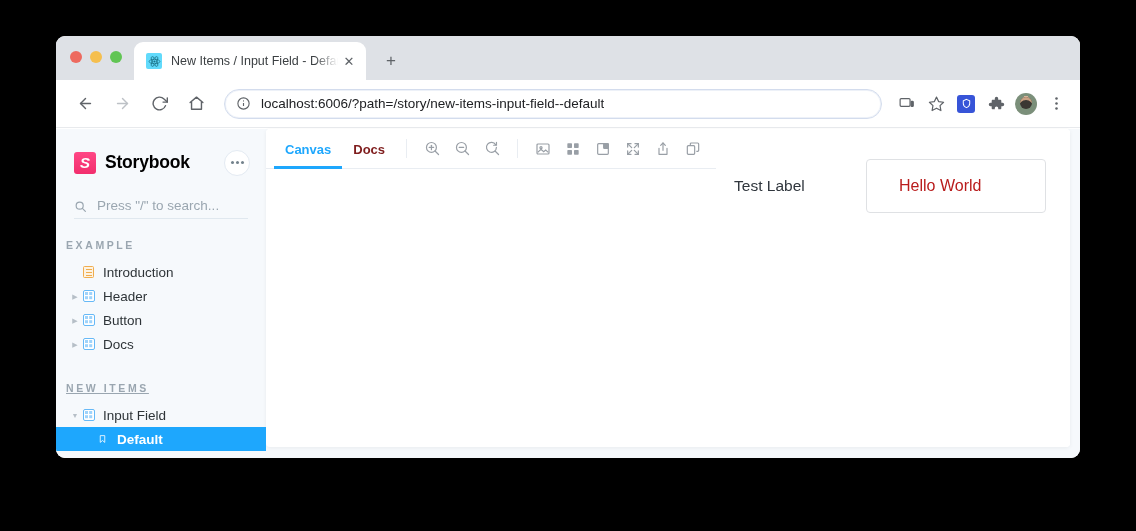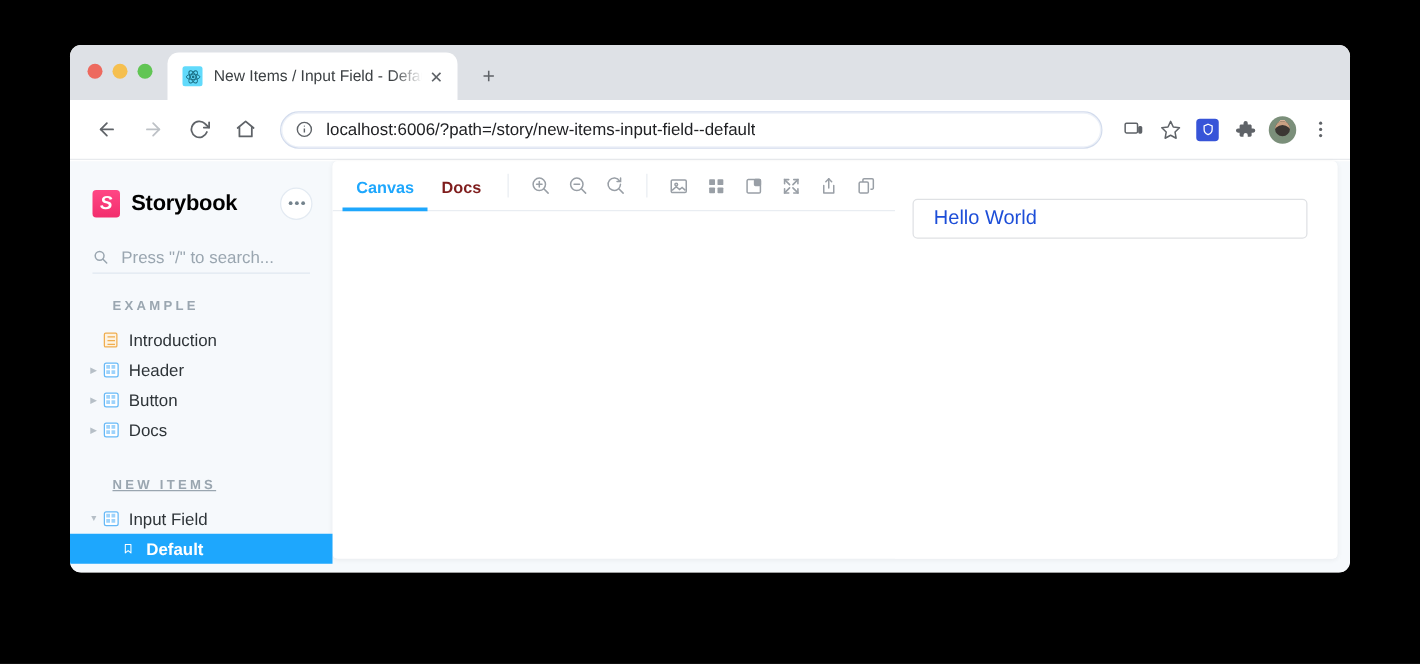--- a/index.html
+++ b/index.html
@@ -231,21 +231,21 @@
     font-size: 13.5px;
     color: #9aa6b0;
   }
 
   .sb-tree { margin-top: 20px; }
   .sb-section-title {
     font-size: 10.5px;
     font-weight: bold;
     letter-spacing: 2.6px;
     color: #9aa6b0;
-    padding: 0 34px;
+    padding: 0 10px;
     margin-bottom: 9px;
     text-transform: uppercase;
   }
   .sb-section-title.second { margin-top: 26px; text-decoration: underline; }
 
   .sb-item {
     height: 24px;
     display: flex;
     align-items: center;
     padding-left: 14px;
@@ -381,29 +381,29 @@
   }
   .story-label {
     font-size: 15.5px;
     color: #30363d;
     width: 136px;
     flex: 0 0 136px;
     padding-left: 4px;
   }
   .story-input {
     flex: 1 1 auto;
-    height: 32px;
+    height: 54px;
     border: 1px solid #dfe1e4;
     border-radius: 4px;
     display: flex;
     align-items: center;
-    padding: 0 16px;
+    padding: 0 32px;
     background: #ffffff;
     font-size: 16px;
-    color: #1d4ed8;
+    color: #b91c1c;
   }
 </style>
 </head>
 <body>
 
 <div class="browser-window">
 
   <div class="tab-strip">
     <div class="traffic-lights">
       <span class="tl red"></span>
@@ -667,20 +667,21 @@
               <svg width="16" height="16" viewBox="0 0 24 24" fill="none" stroke="currentColor" stroke-width="1.8">
                   <rect x="3.5" y="7" width="11" height="13" rx="1.5"></rect>
                   <path d="M8 7V4.5A1.5 1.5 0 0 1 9.5 3H19a1.5 1.5 0 0 1 1.5 1.5V14a1.5 1.5 0 0 1-1.5 1.5h-2"></path>
                 </svg>
             </span>
           </div>
         </div>
 
         <div class="sb-canvas">
           <div class="story-row">
+            <label class="story-label">Test Label</label>
             <div class="story-input" placeholder="Hello World">Hello World</div>
           </div>
         </div>
 
       </div>
     </div>
 
   </div>
 </div>
 

